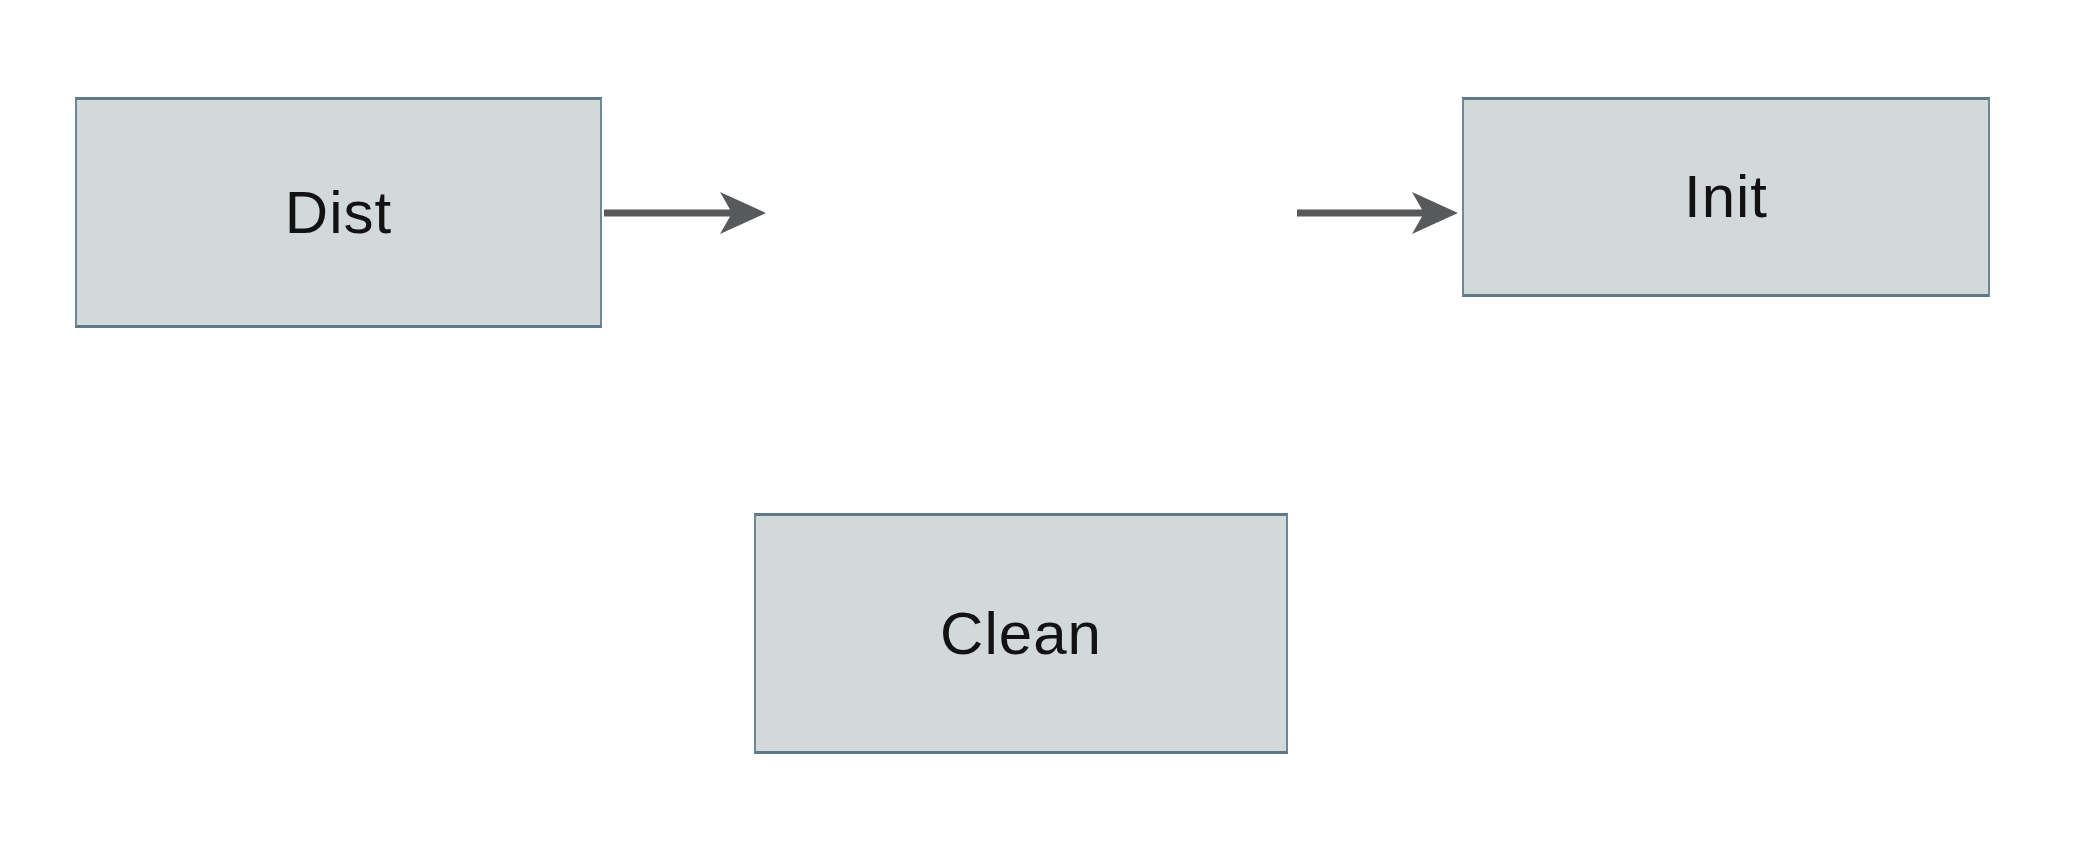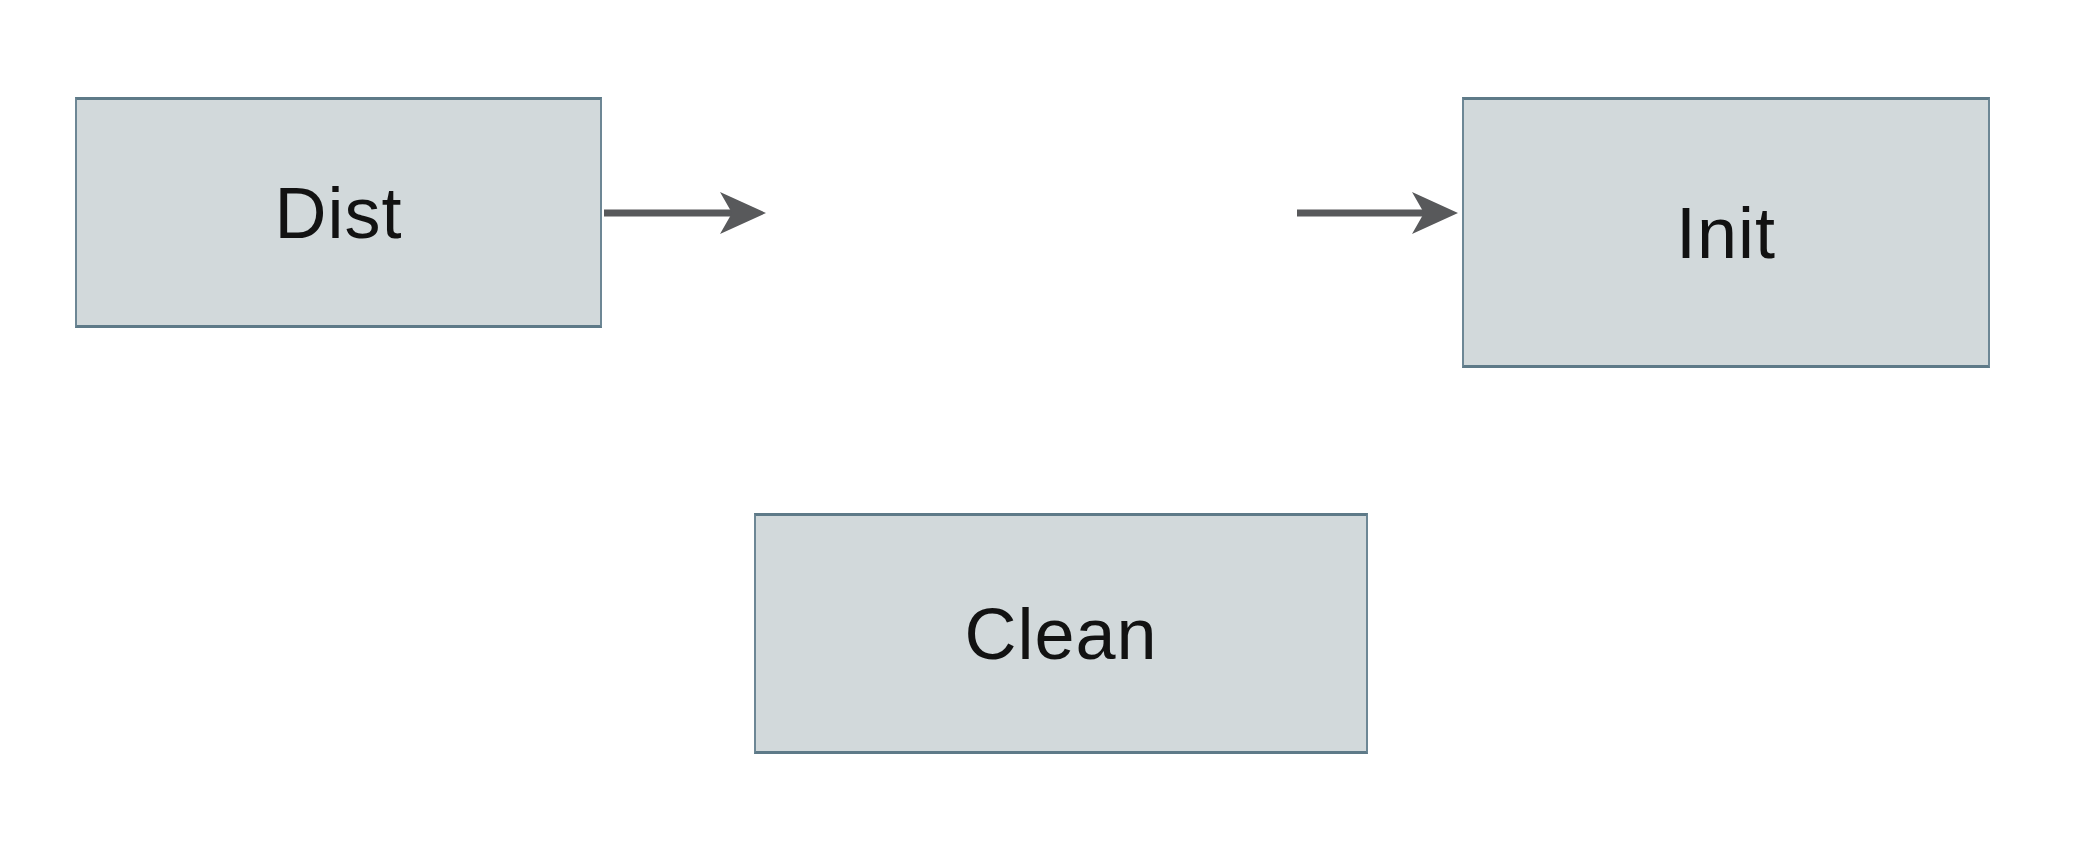--- a/index.html
+++ b/index.html
@@ -29,31 +29,31 @@
     background: var(--node-fill);
     border: 2px solid var(--node-border);
     border-top: 3px solid var(--node-border-strong);
     border-bottom: 3px solid var(--node-border-strong);
     display: flex;
     align-items: center;
     justify-content: center;
     cursor: default;
   }
   .node span {
-    font-size: 72px;
+    font-size: 60px;
     font-weight: 400;
     color: var(--text);
     letter-spacing: 1px;
     line-height: 1;
     user-select: none;
   }
   .node-dist    { left: 75px;   top: 97px;  width: 527px; height: 231px; }
   .node-compile { left: 768px;  top: 97px;  width: 527px; height: 231px; }
-  .node-init    { left: 1462px; top: 97px;  width: 528px; height: 271px; }
-  .node-clean   { left: 754px;  top: 513px; width: 614px; height: 241px; }
+  .node-init    { left: 1462px; top: 97px;  width: 528px; height: 200px; }
+  .node-clean   { left: 754px;  top: 513px; width: 534px; height: 241px; }
   .edges {
     position: absolute;
     left: 0; top: 0;
     width: 2078px;
     height: 848px;
     pointer-events: none;
   }
   .edges line    { stroke: var(--arrow); stroke-width: 7; }
   .edges polygon { fill: var(--arrow); }
 </style>

